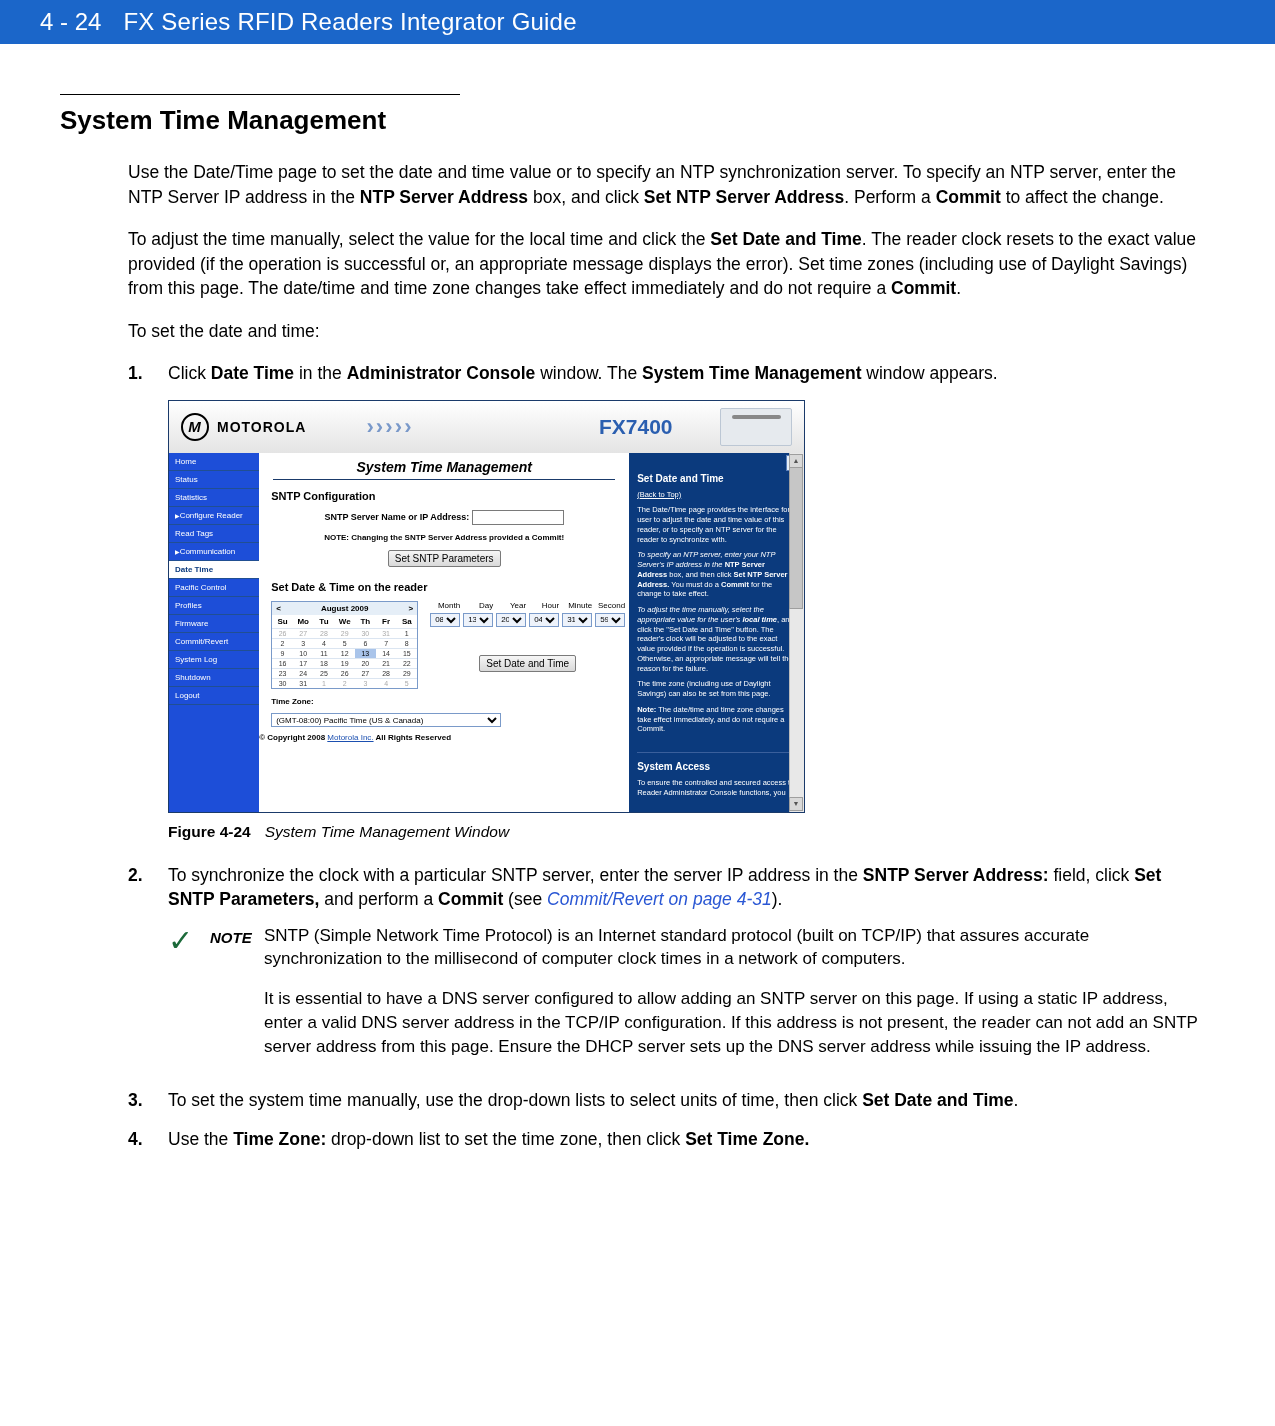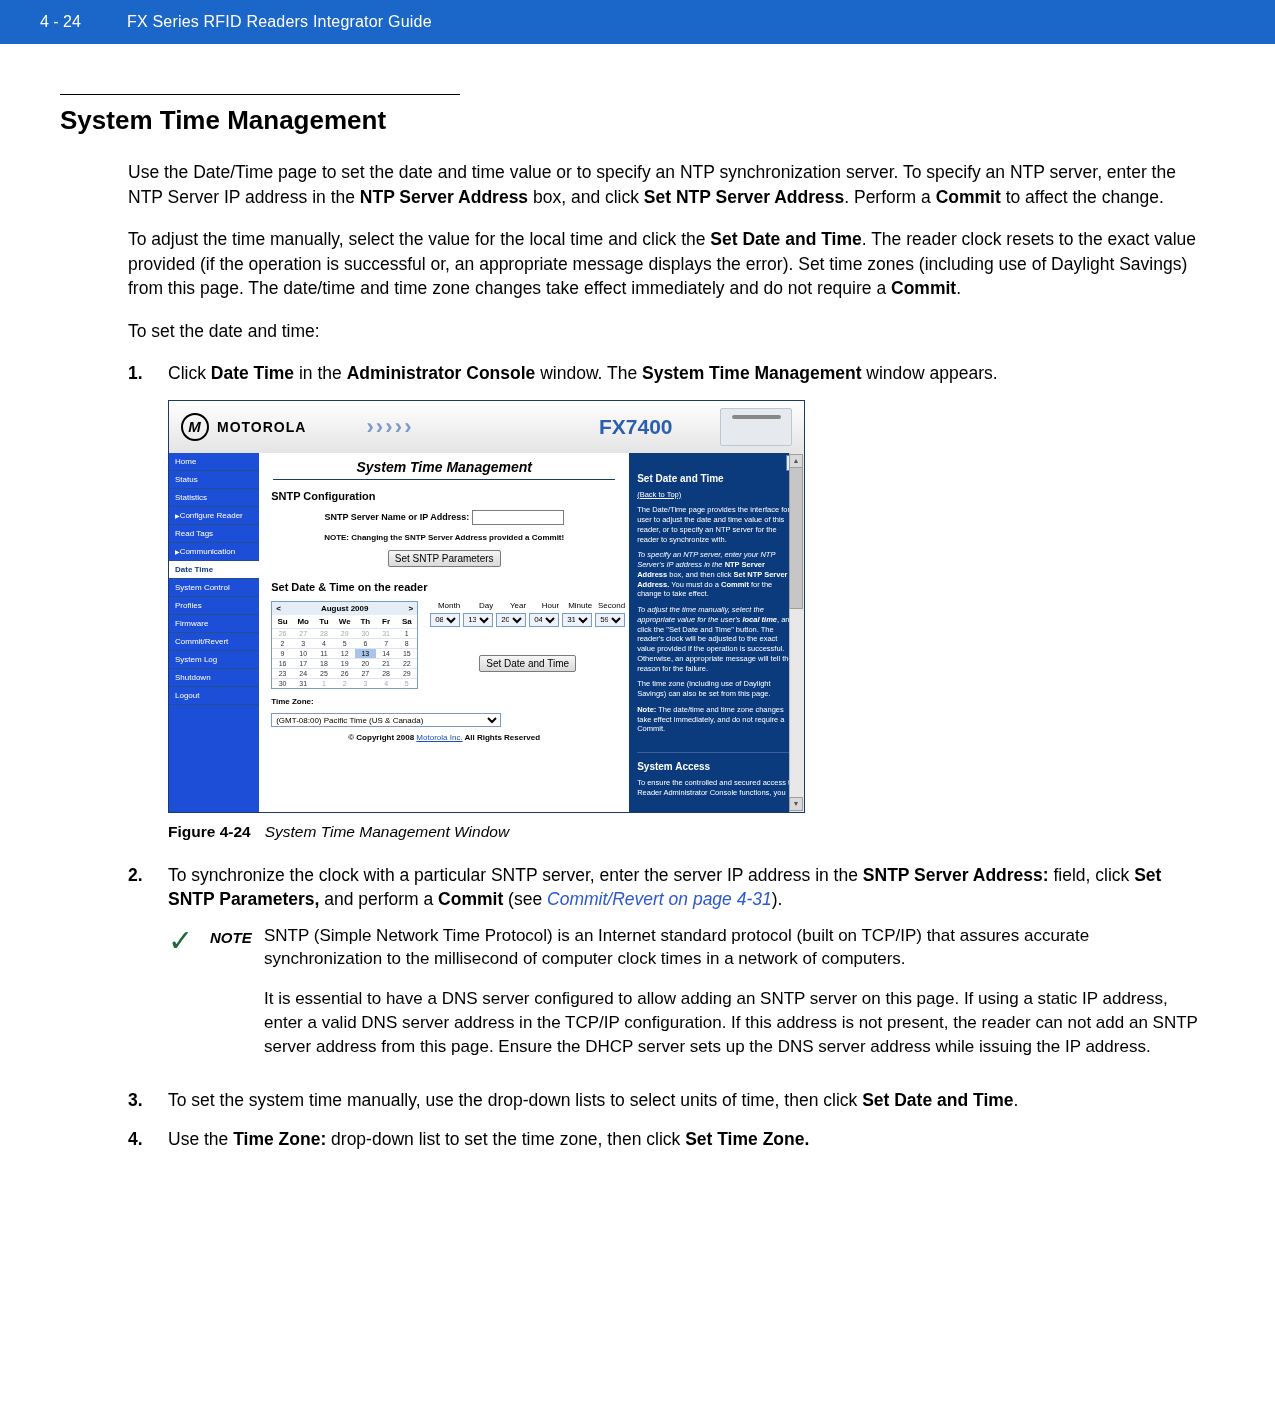--- a/index.html
+++ b/index.html
@@ -1,16 +1,16 @@
 <!DOCTYPE html>
 <html><head>
 <meta charset="utf-8">
 <style>
   body { margin:0; font-family: Arial, Helvetica, sans-serif; background:#fff; color:#000; width:1275px; }
-  .top-bar { background:#1b66c9; color:#fff; height:44px; display:flex; align-items:center; padding:0 20px 0 40px; font-size:16px;gap:24px; }
+  .top-bar { background:#1b66c9; color:#fff; height:44px; display:flex; align-items:center; padding:0 20px 0 40px; font-size:24px; }
   .top-bar .page-no { margin-right:22px; }
   .top-bar .guide-title { font-weight:400; letter-spacing:0.2px; }
   .content { padding: 50px 70px 80px 60px; }
   .section-rule { border:none; border-bottom:1px solid #000; width:400px; margin:0 0 10px 0; }
   h1.section-title { font-weight:700; font-size:26px; margin:0 0 24px 0; font-family: Arial, Helvetica, sans-serif; }
   .body-text { margin-left:68px; font-size:17.5px; line-height:1.4; }
   .body-text p { margin:0 0 18px 0; }
   ol.steps { margin:0 0 0 68px; padding:0; list-style:none; font-size:17.5px; line-height:1.4; }
   ol.steps > li { margin-bottom:14px; position:relative; padding-left:40px; }
   ol.steps > li > .num { position:absolute; left:0; top:0; font-weight:700; }
@@ -44,21 +44,21 @@
   .cal-days-head { font-weight:700; padding:2px 0; }
   .cal-row span { padding:1px 0; border-top:1px solid #dbe5f1; font-size:7px; color:#333; }
   .cal-row span.dim { color:#aaa; }
   .cal-row span.sel { background:#a9c4ea; color:#000; }
   .dt-selectors { font-size:8px; }
   .dt-selectors .hdr { display:grid; grid-template-columns:repeat(6,1fr); gap:3px; text-align:right; margin-bottom:3px;}
   .dt-selectors .sels { display:grid; grid-template-columns:repeat(6,1fr); gap:3px; }
   .dt-selectors select { font-size:8px; border:1px solid #7a9ac9; background:#eef3fb; height:14px; width:30px; }
   .tz-line { font-size:8px; font-weight:700; margin:8px 0 3px 12px; }
   .tz-select { font-size:8px; border:1px solid #7a9ac9; background:#fff; width:230px; height:14px; margin-left:12px; }
-  .ss-foot { font-size:8px; text-align:center; padding:6px 0 4px 0; }
+  .ss-foot { font-size:8px; padding:6px 0 4px 0; }
   .ss-foot .link { color:#1b4fb0; text-decoration:underline; }
   .ss-right { width:190px; background:#0b3a7d; color:#fff; font-size:7.5px; padding:0; position:relative; }
   .ss-right .help { position:absolute; top:2px; right:2px; width:14px; height:14px; border:1px solid #5a7fbb; background:#e5eef7; color:#1b4fb0; font-weight:700; font-size:9px; text-align:center; line-height:14px;}
   .ss-right h4 { margin:20px 8px 6px 8px; font-size:10px; font-weight:700; }
   .ss-right .r-body { padding:0 8px 8px 8px; line-height:1.3; }
   .ss-right .r-body p { margin:0 0 6px 0; }
   .ss-right .r-link { text-decoration:underline; }
   .ss-right em {font-style:italic;}
   .scroll-track{position:absolute;right:0;top:0;bottom:0;width:14px;background:#e8e8e8;border-left:1px solid #bbb;}
   .scroll-thumb{position:absolute;right:1px;top:14px;width:12px;height:140px;background:#c6c6c6;border:1px solid #9e9e9e;}
@@ -116,21 +116,21 @@
       <div style="position:relative;">
       <div class="ss-body">
         <div class="ss-nav" id="ss-nav">
               <div class="item">Home</div>
               <div class="item">Status</div>
               <div class="item">Statistics</div>
               <div class="item exp">Configure Reader</div>
               <div class="item">Read Tags</div>
               <div class="item exp">Communication</div>
               <div class="item active">Date Time</div>
-              <div class="item">System Control</div>
+              <div class="item">Pacific Control</div>
               <div class="item">Profiles</div>
               <div class="item">Firmware</div>
               <div class="item">Commit/Revert</div>
               <div class="item">System Log</div>
               <div class="item">Shutdown</div>
               <div class="item">Logout</div>
             </div>
         <div class="ss-main">
           <div class="ss-title">System Time Management</div>
           <hr class="ss-title-rule">

